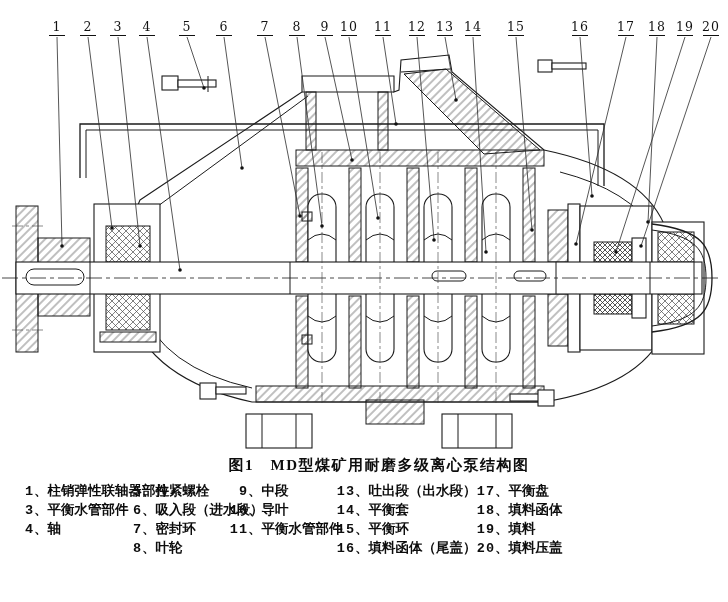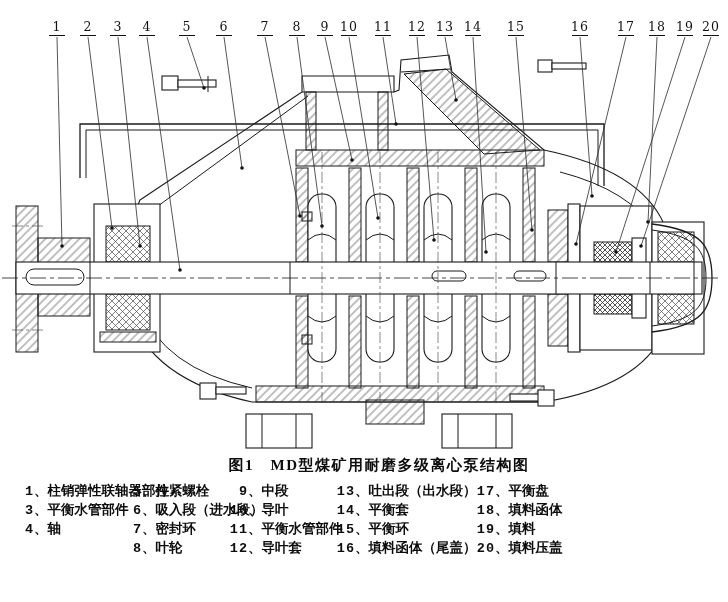--- a/index.html
+++ b/index.html
@@ -326,21 +326,20 @@
       <div class="lcol" style="left: 122px;">
         <div class="litem"><span class="lnum">5</span><span>、</span><span>拉紧螺栓</span></div>
         <div class="litem"><span class="lnum">6</span><span>、</span><span>吸入段（进水段）</span></div>
         <div class="litem"><span class="lnum">7</span><span>、</span><span>密封环</span></div>
         <div class="litem"><span class="lnum">8</span><span>、</span><span>叶轮</span></div>
       </div>
       <div class="lcol" style="left: 228px;">
         <div class="litem"><span class="lnum">9</span><span>、</span><span>中段</span></div>
         <div class="litem"><span class="lnum">10</span><span>、</span><span>导叶</span></div>
         <div class="litem"><span class="lnum">11</span><span>、</span><span>平衡水管部件</span></div>
-        <div class="litem"><span class="lnum">12</span><span>、</span><span>导叶套</span></div>
       </div>
       <div class="lcol" style="left: 335px;">
         <div class="litem"><span class="lnum">13</span><span>、</span><span>吐出段（出水段）</span></div>
         <div class="litem"><span class="lnum">14</span><span>、</span><span>平衡套</span></div>
         <div class="litem"><span class="lnum">15</span><span>、</span><span>平衡环</span></div>
         <div class="litem"><span class="lnum">16</span><span>、</span><span>填料函体（尾盖）</span></div>
       </div>
       <div class="lcol" style="left: 445px; margin-left: 30px;">
         <div class="litem"><span class="lnum">17</span><span>、</span><span>平衡盘</span></div>
         <div class="litem"><span class="lnum">18</span><span>、</span><span>填料函体</span></div>

